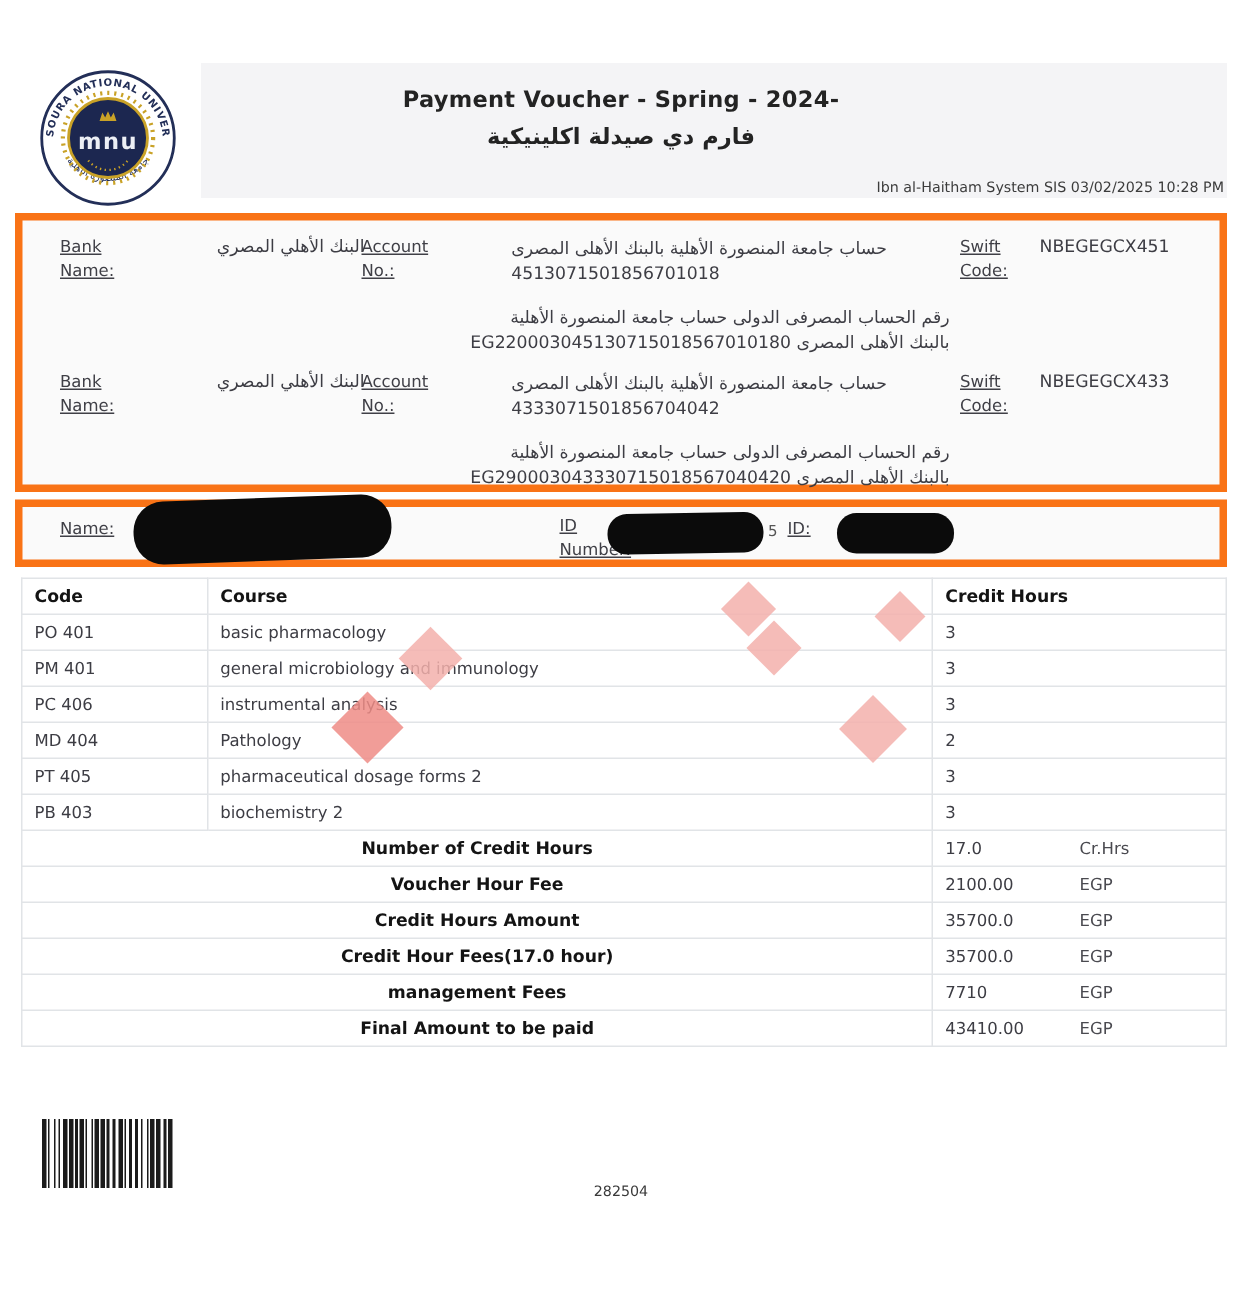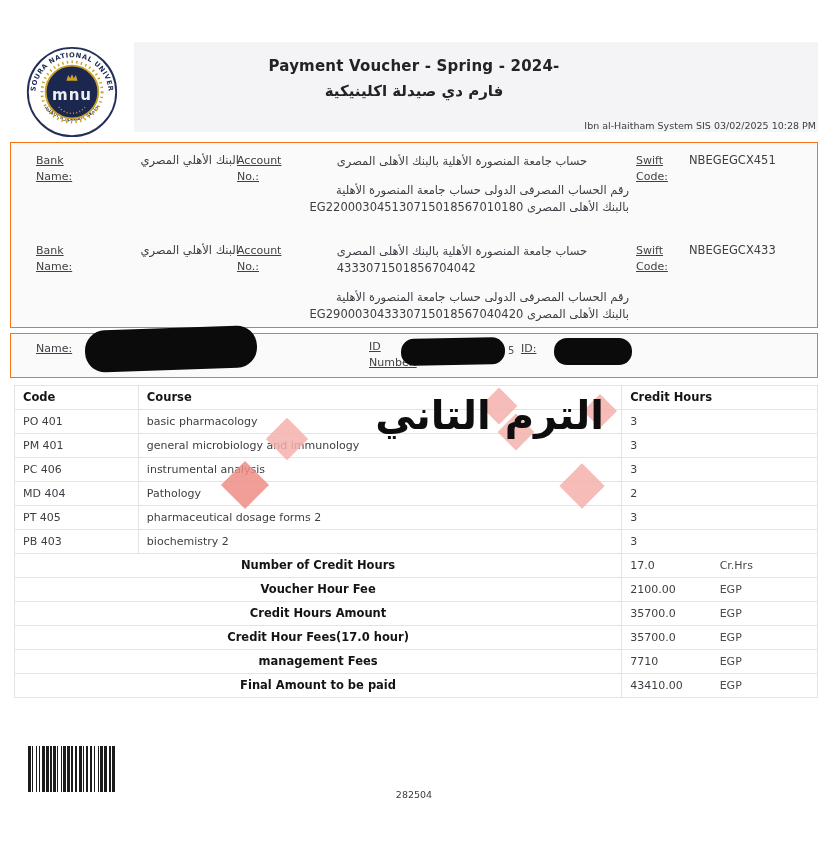--- a/index.html
+++ b/index.html
@@ -9,21 +9,21 @@
   }
   
   .header-bar{position:absolute;left:10px;top:42px;width:808px;height:90px;background:#f4f4f6;}
   .logo-box{position:absolute;left:10px;top:42px;width:124px;height:99px;background:#ffffff;z-index:3;
     display:flex;align-items:center;justify-content:center;}
   .title-block{position:absolute;left:0;top:56px;width:828px;text-align:center;z-index:2;}
   .title-line{font-weight:bold;font-size:15px;line-height:20px;color:#232323;letter-spacing:.2px;}
   .subtitle-ar{font-weight:bold;font-size:15px;line-height:20px;color:#232323;margin-top:5px;direction:rtl;}
   .system-info{position:absolute;right:12px;top:120px;font-size:9.5px;color:#3c3c3c;z-index:2;}
   
-  .panel{position:absolute;background:#fafafa;border:1px solid #f97316;box-sizing:border-box;}
+  .panel{position:absolute;background:#fafafa;border:5px solid #f97316;box-sizing:border-box;}
   .bank-panel{left:10px;top:142px;width:808px;height:186px;padding:8px 0 0 0;}
   .bank-row{position:relative;height:90px;}
   .lbl{text-decoration:underline;color:#3f3f46;font-size:11px;line-height:16px;}
   .bank-row .bank-label{position:absolute;left:25px;top:2px;width:52px;}
   .bank-row .bank-name{position:absolute;left:88px;top:2px;width:140px;text-align:right;direction:rtl;font-size:11.5px;color:#3d3d44;}
   .bank-row .account-label{position:absolute;left:226px;top:2px;width:60px;}
   .bank-row .account-cell{position:absolute;left:280px;top:2px;width:342px;text-align:center;font-size:11.5px;color:#3d3d44;}
   .acc-block-a{display:inline-block;text-align:left;}
   .acc-block-a div{line-height:17px;}
   .acc-line-ar{direction:rtl;unicode-bidi:plaintext;}
@@ -101,20 +101,21 @@
   <div class="system-info">Ibn al-Haitham System SIS 03/02/2025 10:28 PM</div>
 
   <div class="panel bank-panel" id="bank-section">
   <div class="bank-row">
     <span class="lbl bank-label">Bank Name:</span>
     <span class="bank-name">البنك الأهلي المصري</span>
     <span class="lbl account-label">Account No.:</span>
     <span class="account-cell">
       <span class="acc-block-a">
         <div class="acc-line-ar">حساب جامعة المنصورة الأهلية بالبنك الأهلى المصرى</div>
+        <div>4513071501856701018</div>
       </span>
       <div class="acc-block-b">
         <div>رقم الحساب المصرفى الدولى حساب جامعة المنصورة الأهلية</div>
         <div>بالبنك الأهلى المصرى EG220003045130715018567010180</div>
       </div>
     </span>
     <span class="lbl swift-label">Swift Code:</span>
     <span class="swift-value">NBEGEGCX451</span>
   </div>
 
@@ -254,21 +255,20 @@
 
   <div class="wm-layer">
     <div id="wm-diamonds">
         <div class="wm-diamond" style="left: 272px; top: 424px; width: 30px; height: 30px; background: rgb(243, 176, 172);"></div>
         <div class="wm-diamond" style="left: 486px; top: 393px; width: 26px; height: 26px; background: rgb(243, 176, 172);"></div>
         <div class="wm-diamond" style="left: 503px; top: 419px; width: 26px; height: 26px; background: rgb(243, 176, 172);"></div>
         <div class="wm-diamond" style="left: 588px; top: 399px; width: 24px; height: 24px; background: rgb(243, 176, 172);"></div>
         <div class="wm-diamond" style="left: 566px; top: 470px; width: 32px; height: 32px; background: rgb(243, 176, 172);"></div>
         <div class="wm-diamond" style="left: 228px; top: 468px; width: 34px; height: 34px; background: rgb(238, 140, 134);"></div>
       </div>
-    <div class="wm-overlay-text">الترم التاني</div>
   </div>
 
   <div class="barcode" id="barcode">
       <div class="bc-bar" style="flex-grow: 2;"></div>
       <div class="bc-space" style="flex-grow: 1;"></div>
       <div class="bc-bar" style="flex-grow: 1;"></div>
       <div class="bc-space" style="flex-grow: 2;"></div>
       <div class="bc-bar" style="flex-grow: 1;"></div>
       <div class="bc-space" style="flex-grow: 1;"></div>
       <div class="bc-bar" style="flex-grow: 1;"></div>

